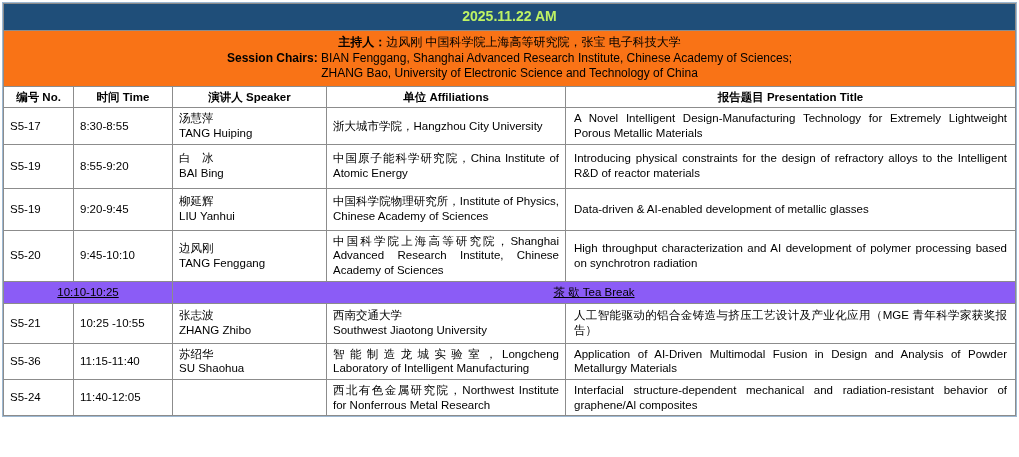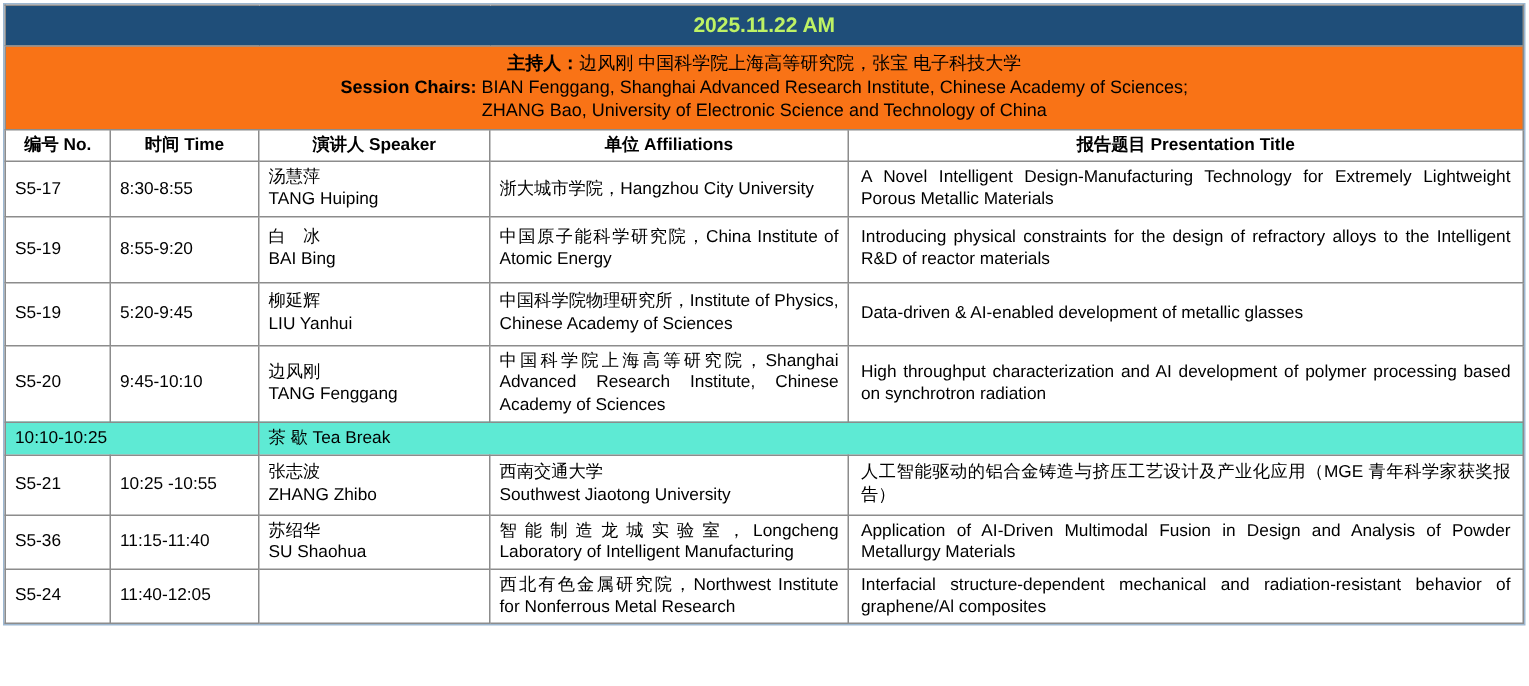--- a/index.html
+++ b/index.html
@@ -18,21 +18,21 @@
   tr.title-row td { background:#1f4e79; color:#bef264; text-align:center;
     font-weight:bold; font-size:14px; height:22px; padding:2px; }
 
   
   tr.chairs-row td { background:#f97316; text-align:center; font-size:12px;
     padding:4px 10px; }
   tr.chairs-row .line { line-height:15.5px; }
   .b { font-weight:bold; }
 
   
-  tr.tea-row td { background:#5eead4; height:14px; }
+  tr.tea-row td { background:#8b5cf6; text-align:center; height:14px;text-decoration:underline; }
 
   td.cell-title { text-align:justify; padding:3px 8px; }
   td.cell-aff   { white-space:pre-line; text-align:justify; }
   .spk-zh, .spk-en { display:block; }
 </style>
 </head>
 <body>
 
 <div class="sheet">
 <table>
@@ -81,21 +81,21 @@
       <td>8:55-9:20</td>
       <td>
             <span class="spk-zh">白　冰</span>
             <span class="spk-en">BAI Bing</span>
           </td>
       <td class="cell-aff">中国原子能科学研究院，China Institute of Atomic Energy</td>
       <td class="cell-title">Introducing physical constraints for the design of refractory alloys to the Intelligent R&amp;D of reactor materials</td>
     </tr>
     <tr style="height:42px">
       <td>S5-19</td>
-      <td>5:20-9:45</td>
+      <td>9:20-9:45</td>
       <td>
             <span class="spk-zh">柳延辉</span>
             <span class="spk-en">LIU Yanhui</span>
           </td>
       <td class="cell-aff">中国科学院物理研究所，Institute of Physics, Chinese Academy of Sciences</td>
       <td class="cell-title">Data-driven &amp; AI-enabled development of metallic glasses</td>
     </tr>
     <tr style="height:48px">
       <td>S5-20</td>
       <td>9:45-10:10</td>

